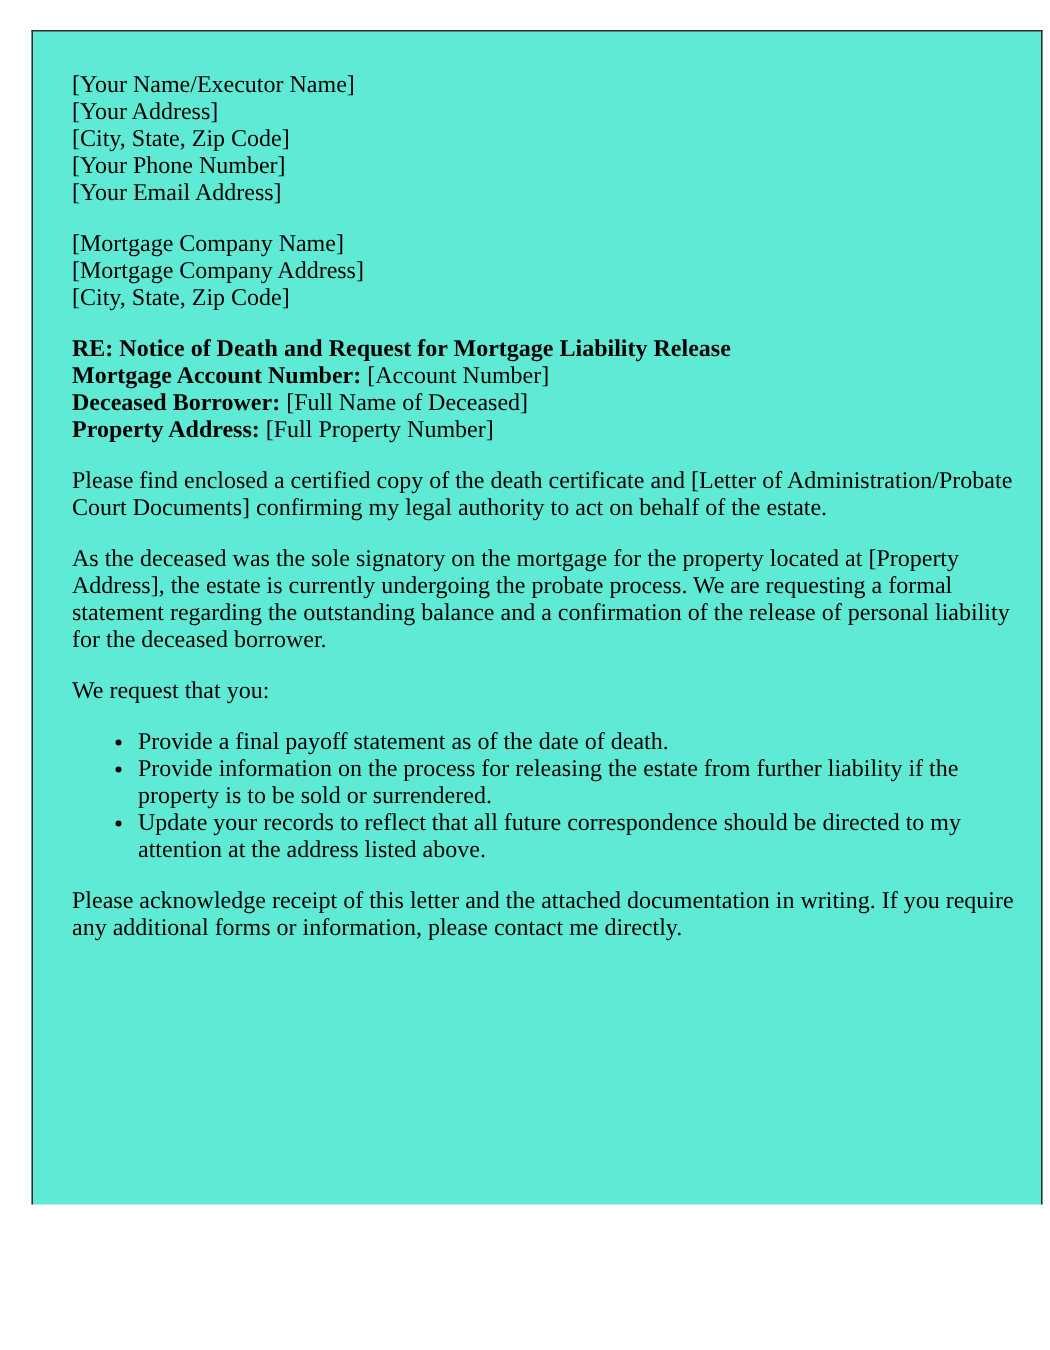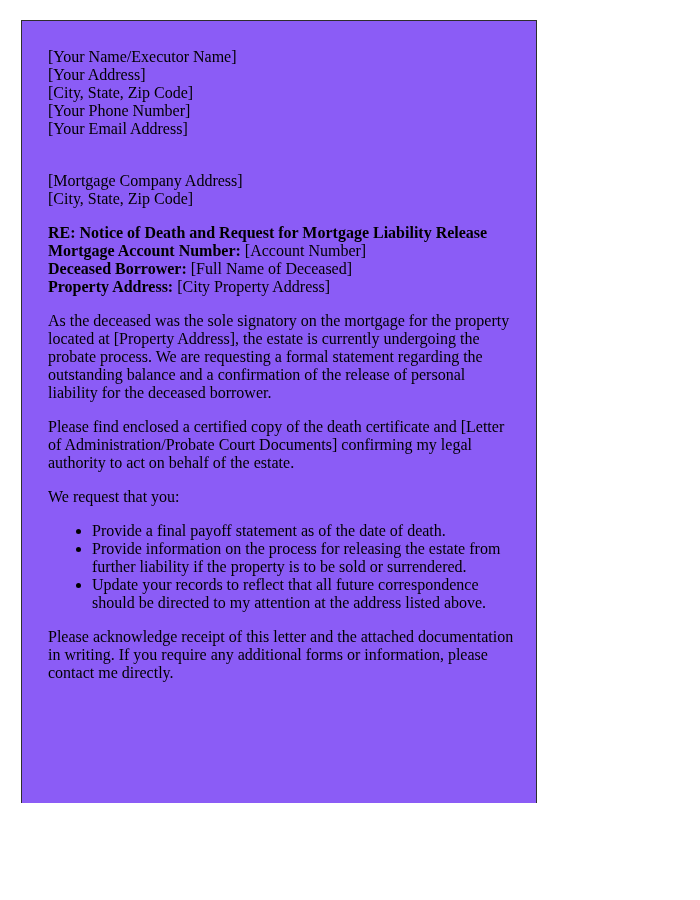--- a/index.html
+++ b/index.html
@@ -14,27 +14,27 @@
     font-family: "Liberation Serif", "DejaVu Serif", serif;
     font-size: 16px;
     line-height: normal;
     color: #000000;
     overflow: hidden;
   }
   .page {
     position: absolute;
     left: 21px;
     top: 20px;
-    width: 516px;
+    width: 674px;
     height: 783px;
     box-sizing: border-box;
     border: 1.5px solid #2e2e2e;
     border-bottom: none;
     padding: 11px 18px 0 26px;
-    background: #8b5cf6;
+    background: #5eead4;
   }
   p {
     margin: 16px 0;
   }
   ul {
     margin: 16px 0;
     padding-left: 44px;
   }
   li {
     margin: 0;
@@ -51,40 +51,40 @@
   <p>
     <span>[Your Name/Executor Name]</span><br>
     <span>[Your Address]</span><br>
     <span>[City, State, Zip Code]</span><br>
     <span>[Your Phone Number]</span><br>
     <span>[Your Email Address]</span>
   </p>
 
 
   <p>
-    <br>
+    <span>[Mortgage Company Name]</span><br>
     <span>[Mortgage Company Address]</span><br>
     <span>[City, State, Zip Code]</span>
   </p>
 
   <p>
     <strong>RE: Notice of Death and Request for Mortgage Liability Release</strong><br>
     <strong>Mortgage Account Number:</strong>
     <span>[Account Number]</span><br>
     <strong>Deceased Borrower:</strong>
     <span>[Full Name of Deceased]</span><br>
     <strong>Property Address:</strong>
-    <span>[City Property Address]</span>
+    <span>[Full Property Number]</span>
   </p>
 
 
 
+  <p>Please find enclosed a certified copy of the death certificate and [Letter of Administration/Probate Court Documents] confirming my legal authority to act on behalf of the estate.</p>
+
   <p>As the deceased was the sole signatory on the mortgage for the property located at [Property Address], the estate is currently undergoing the probate process. We are requesting a formal statement regarding the outstanding balance and a confirmation of the release of personal liability for the deceased borrower.</p>
-
-  <p>Please find enclosed a certified copy of the death certificate and [Letter of Administration/Probate Court Documents] confirming my legal authority to act on behalf of the estate.</p>
 
   <p>We request that you:</p>
 
   <ul>
     <li>Provide a final payoff statement as of the date of death.</li>
     <li>Provide information on the process for releasing the estate from further liability if the property is to be sold or surrendered.</li>
     <li>Update your records to reflect that all future correspondence should be directed to my attention at the address listed above.</li>
   </ul>
 
   <p>Please acknowledge receipt of this letter and the attached documentation in writing. If you require any additional forms or information, please contact me directly.</p>

